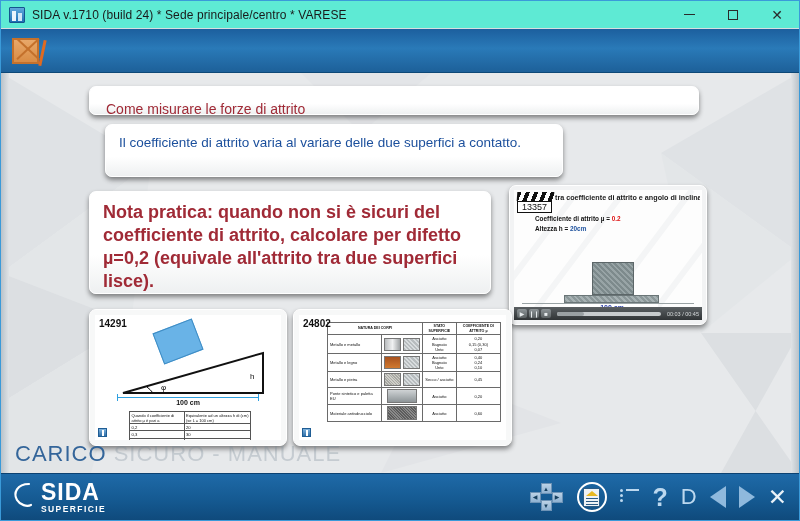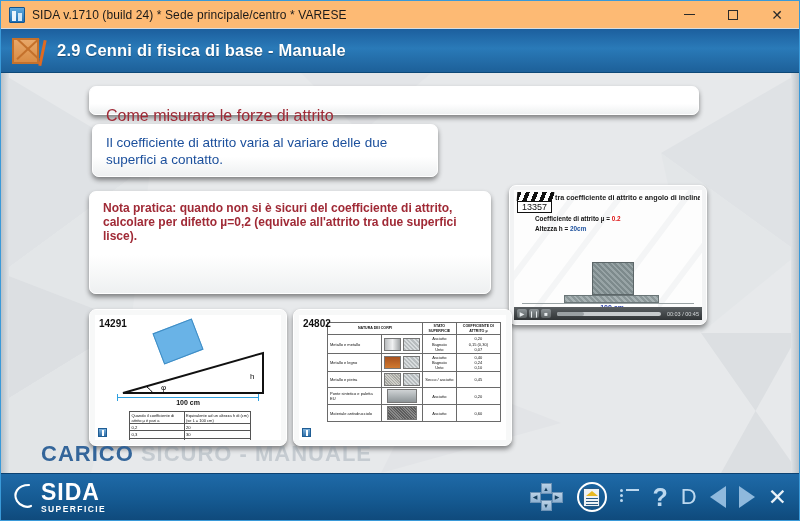--- a/index.html
+++ b/index.html
@@ -14,21 +14,21 @@
     width: 800px; height: 521px;
     border: 1px solid #3a9ad9;
     overflow: hidden;
     background: #e9ebed;
   }
 
   
   .titlebar {
     position: absolute; top: 0; left: 0;
     width: 798px; height: 28px;
-    background: #fdba74;
+    background: #5eead4;
     display: flex; align-items: center;
     border-bottom: 1px solid #d9dde0;
   }
   .tb-appicon {
     width: 16px; height: 16px; margin-left: 8px; margin-right: 7px;
     position: relative; flex: none;
     background: linear-gradient(#5fa9dd,#1f6fb4);
     border: 1px solid #14558f; border-radius: 1px;
   }
   .tb-appicon::before {
@@ -108,34 +108,34 @@
   .card {
     position: absolute;
     background: linear-gradient(180deg,#ffffff 0%,#ffffff 62%,#eef0f1 100%);
     border-radius: 7px;
     box-shadow: 0 3px 5px rgba(0,0,0,.45);
     border: 1px solid #ffffff;
   }
 
   #card-heading { left: 88px; top: 13px; width: 610px; height: 29px; }
   #card-heading .t {
-    font-size: 16px; color: #a02a36; line-height: 29px;
-    padding: 14px 16px;
-  }
-
-  #card-para1 { left: 91px; top: 51px; width: 346px; height: 53px; }
+    font-size: 14px; color: #a02a36; line-height: 29px;
+    padding: 8px 16px;
+  }
+
+  #card-para1 { left: 104px; top: 51px; width: 458px; height: 53px; }
   #card-para1 .t {
     font-size: 13.5px; color: #1b4f9c; line-height: 17px;
     padding: 9px 13px;
   }
 
   #card-note { left: 88px; top: 118px; width: 402px; height: 103px; }
   #card-note .bold {
-    font-size: 12px; color: #a02a36; font-weight: bold;
-    line-height: 14px; padding: 9px 15px 0 13px;
+    font-size: 18px; color: #a02a36; font-weight: bold;
+    line-height: 23px; padding: 9px 15px 0 13px;
   }
   #card-note .blue {
     font-size: 13px; color: #1b4f9c; line-height: 16px;
     padding: 9px 13px 0 13px;
   }
 
   
   #card-video {
     left: 508px; top: 112px; width: 198px; height: 140px;
     padding: 4px; background: #f2f3f4;
@@ -287,35 +287,35 @@
   .pc.mesh  { background: repeating-linear-gradient(45deg,#b7bcbe 0 1.5px,#d8dcde 1.5px 3px); }
   .pc.wood  { background: linear-gradient(180deg,#a8521f,#d1792f); }
   .pc.stone { background: repeating-linear-gradient(45deg,#a9a9a4 0 1px,#cfcfc9 1px 2px); }
   .pc.plast { background: linear-gradient(180deg,#cfd3d5,#8e9598); }
   .pc.rubber{ background: repeating-linear-gradient(45deg,#5c5c5c 0 1px,#8a8a8a 1px 2px); }
   .pc.wide  { width: 30px; height: 14px; }
 
   
   .watermark {
     position: absolute; left: 14px; bottom: 6px;
-    font-size: 22px; font-weight: bold; letter-spacing: 1px;
+    font-size: 22px; font-weight: normal; letter-spacing: 1px;
     color: rgba(120,135,148,.30);
-    white-space: nowrap; pointer-events: none; margin-left: 26px;
+    white-space: nowrap; pointer-events: none;
   }
   .wm-strong { color: #2b5f96; opacity: .95; }
 
   
   .footer {
     position: absolute; left: 0; bottom: 0;
     width: 798px; height: 47px;
     background: linear-gradient(180deg,#1f6aa8 0%,#155a92 55%,#0f4a7c 100%);
     display: flex; align-items: center;
     border-top: 1px solid #0c4272;
   }
-  .logo { display: flex; align-items: center; margin-left: 10px; }
+  .logo { display: flex; align-items: flex-start; margin-left: 10px; }
   .logo-swoosh {
     width: 26px; height: 30px; position: relative; margin-right: 4px;
   }
   .logo-swoosh svg { display: block; }
   .logo-txt { line-height: 1; }
   .logo-main {
     font-size: 23px; font-weight: bold; color: #fff; letter-spacing: 1px;
     display: block;
   }
   .logo-sub {
@@ -401,21 +401,20 @@
     </div>
   </div>
 
   <div class="banner">
     <div class="crate">
       <div class="crate-body"></div>
       <div class="crate-x1"></div>
       <div class="crate-x2"></div>
       <div class="crate-leg"></div>
     </div>
-    <div class="banner-title">2.9 Cenni di fisica di base - Manuale</div>
   </div>
 
   <div class="stage">
 
     <svg class="stage-poly" viewBox="0 0 798 400" preserveAspectRatio="none">
       <rect width="798" height="400" fill="#e7e9eb"></rect>
       <polygon points="0,0 150,90 0,200" fill="#dfe2e5"></polygon>
       <polygon points="150,90 0,200 130,250" fill="#e3e6e8"></polygon>
       <polygon points="0,200 130,250 0,330" fill="#dcdfe2"></polygon>
       <polygon points="0,330 130,250 90,400 0,400" fill="#e2e5e7"></polygon>

